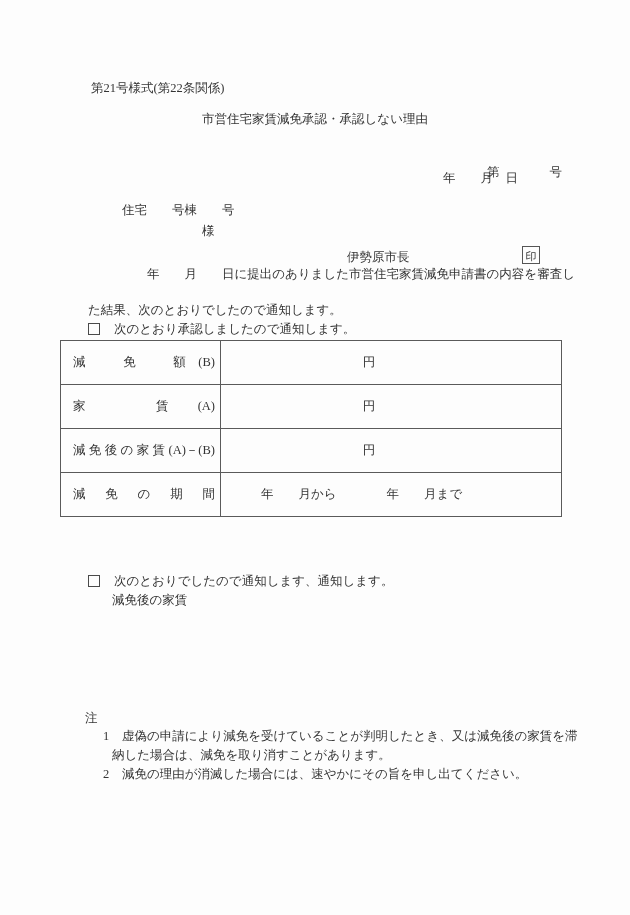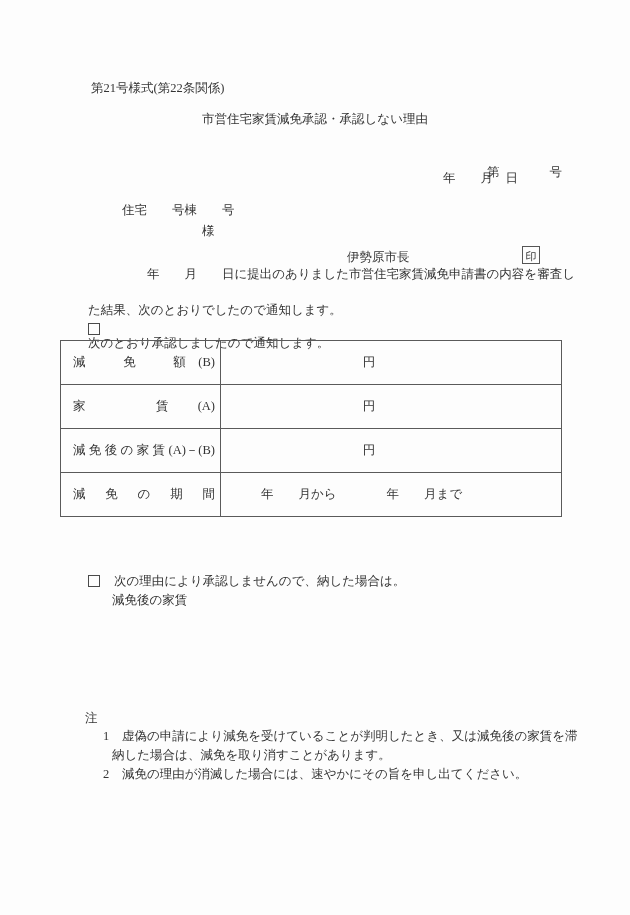--- a/index.html
+++ b/index.html
@@ -42,21 +42,21 @@
     font-size:12.5px;line-height:17px;white-space:pre;color:#343434;
   }
   .cb{
     width:10px;height:10px;
     border:1px solid #4a4a4a;
     margin-top:2px;margin-right:14px;
     flex:0 0 auto;
     background:transparent;
     box-sizing:content-box;
   }
-  .approve-line{left:88px;top:321px;flex-direction:column;}
+  .approve-line{left:88px;top:321px;}
   .reject-line{left:88px;top:573px;}
   .reject-reason{left:112px;top:592px;}
 
   table.form-table{
     position:absolute;left:60px;top:340px;
     width:502px;
     border-collapse:collapse;table-layout:fixed;
   }
   table.form-table td{
     border:1px solid #5a5a5a;
@@ -129,21 +129,21 @@
     </tr>
     <tr>
       <td class="t-label">減　免　の　期　間</td>
       <td class="t-period">年　　月から　　　　年　　月まで</td>
     </tr>
   </tbody>
     </table>
 
   <div class="checkline reject-line">
     <span class="cb"></span>
-    <span>次の理由により承認しませんので、納した場合は。</span>
+    <span>次のとおりでしたので通知します、通知します。</span>
   </div>
   <div class="line reject-reason">減免後の家賃</div>
 
   <div class="line note-heading">注</div>
 
   <div class="noteline note1-l1">
     <span class="note-num">1</span>
     <span>虚偽の申請により減免を受けていることが判明したとき、又は減免後の家賃を滞</span>
   </div>
   <div class="noteline note1-l2">

